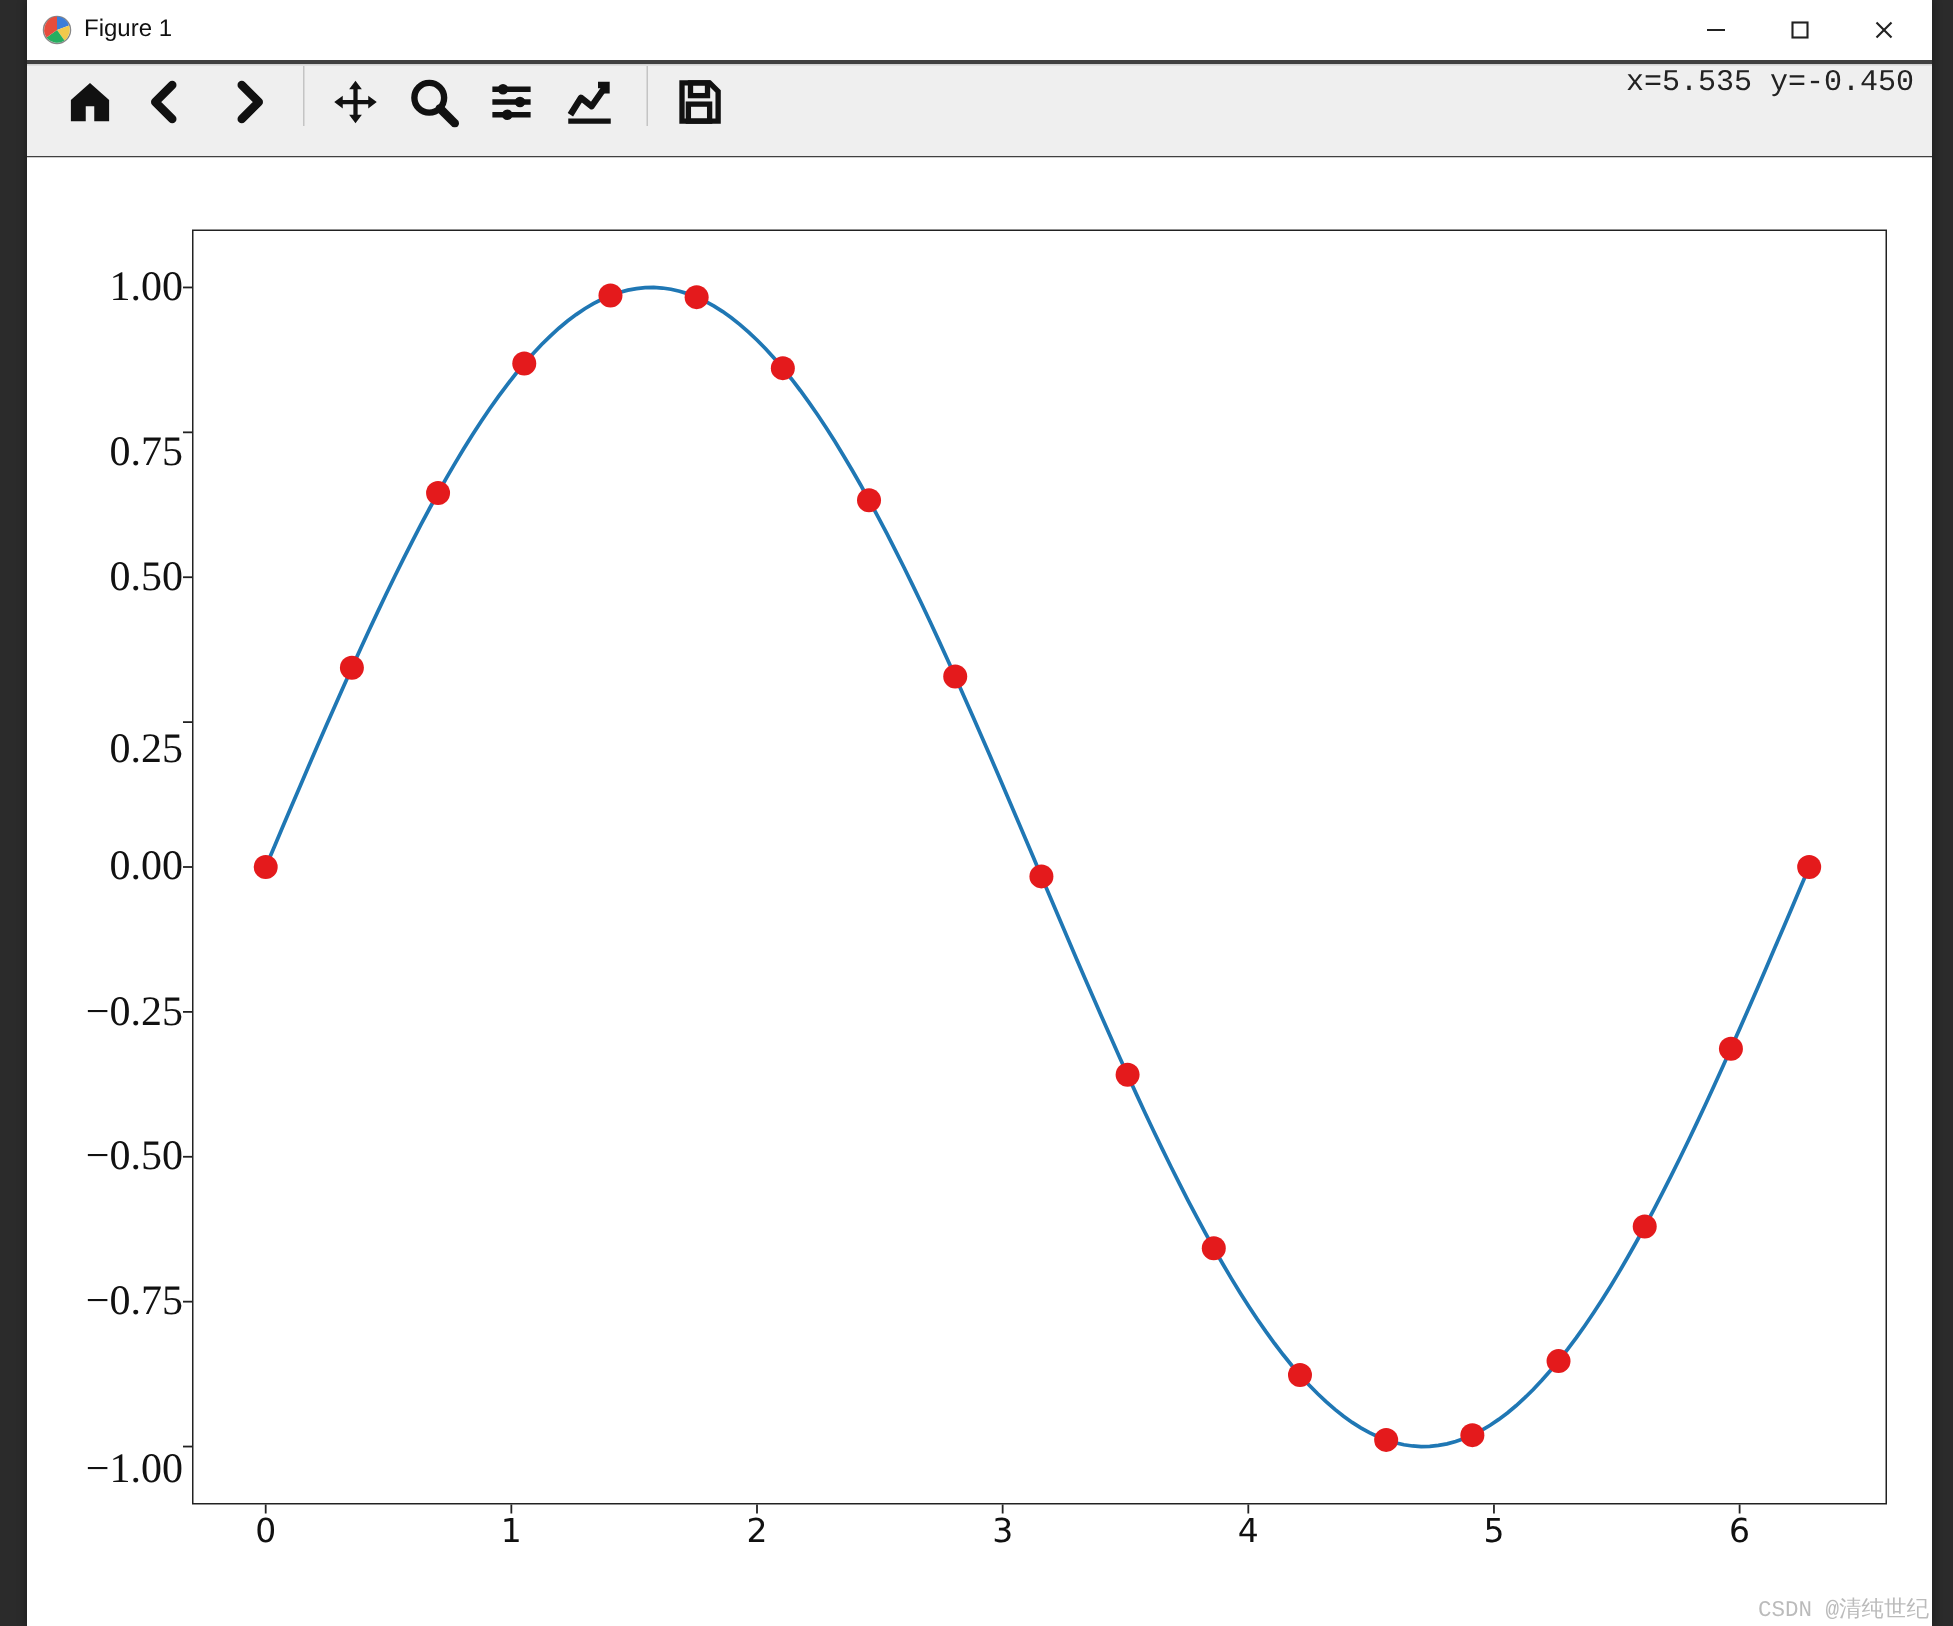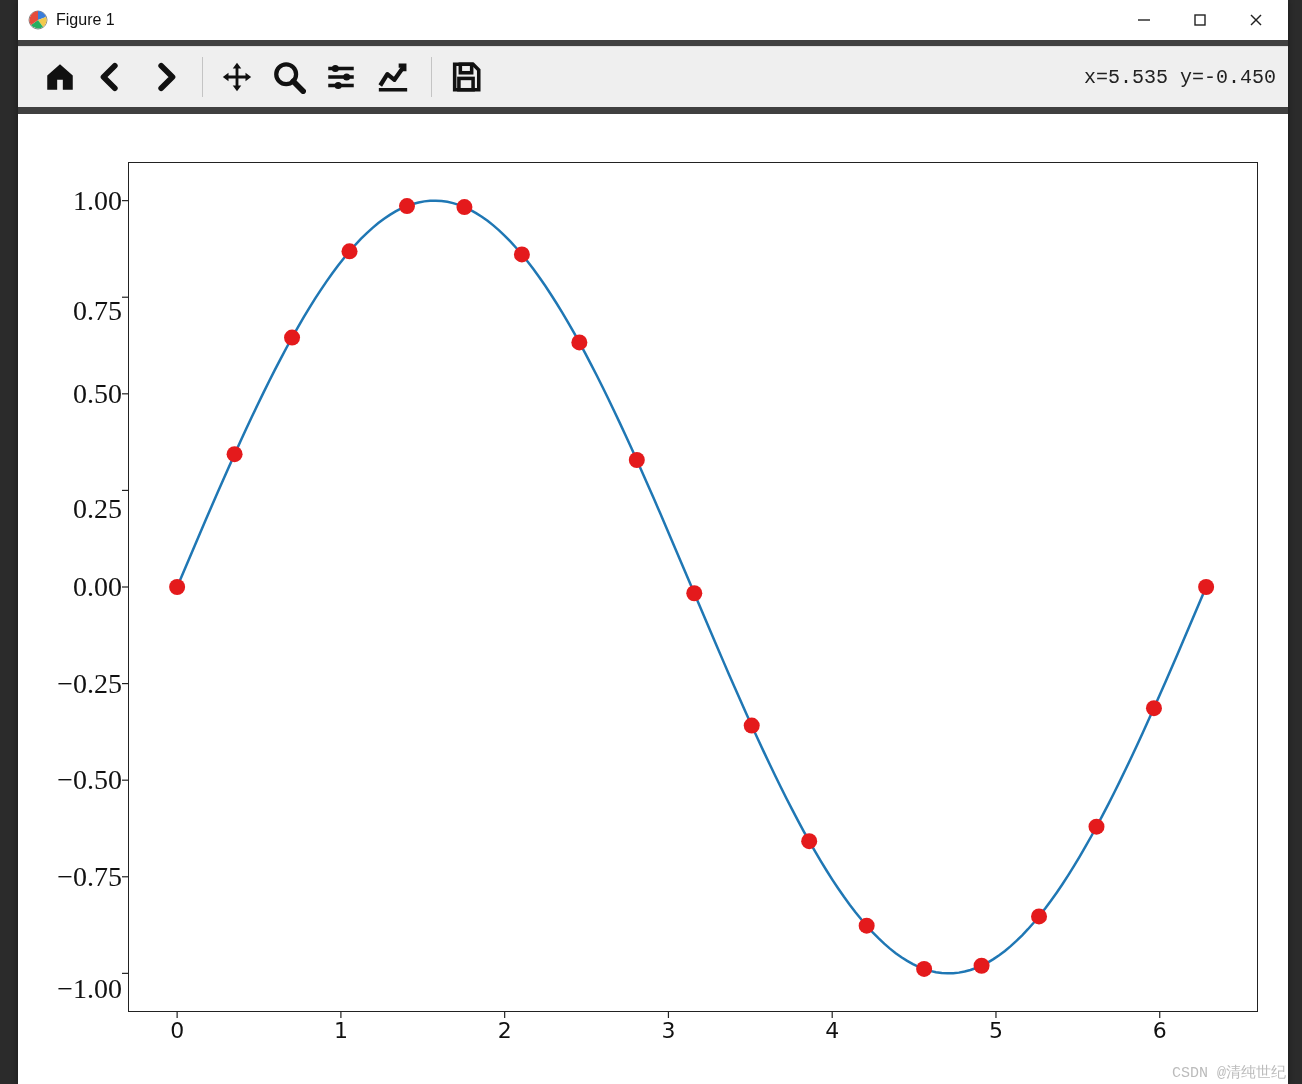--- a/index.html
+++ b/index.html
@@ -36,21 +36,21 @@
     display: flex;
     flex-direction: column;
   }
   
   .titlebar {
     height: 40px;
     background: #ffffff;
     display: flex;
     align-items: center;
     padding: 0 4px 0 10px;
-    border-bottom: 6px solid #404040;
+    border-bottom: 3px solid #404040;
   }
   .titlebar .app-icon {
     width: 20px; height: 20px;
     margin-right: 8px;
     position: relative;
   }
   .titlebar .app-icon svg { width: 20px; height: 20px; }
   .titlebar .title {
     font-size: 16px;
     color: #111;
@@ -62,23 +62,23 @@
     display: flex; align-items: center; justify-content: center;
     color: #222;
   }
   .titlebar .winbtn svg { width: 14px; height: 14px; }
 
   
   .toolbar {
     height: 60px;
     background: #efefef;
     border-top: 1px solid #dedede;
-    border-bottom: 7px solid #404040;
+    border-bottom: 1px solid #404040;
     display: flex;
-    align-items: center;
+    align-items: flex-start;
     padding: 0 12px 0 18px;
   }
   .toolbar .tbtn {
     width: 48px; height: 48px;
     display: flex; align-items: center; justify-content: center;
     margin-right: 4px;
     border-radius: 4px;
   }
   .toolbar .tbtn svg { width: 34px; height: 34px; }
   .toolbar .sep {

